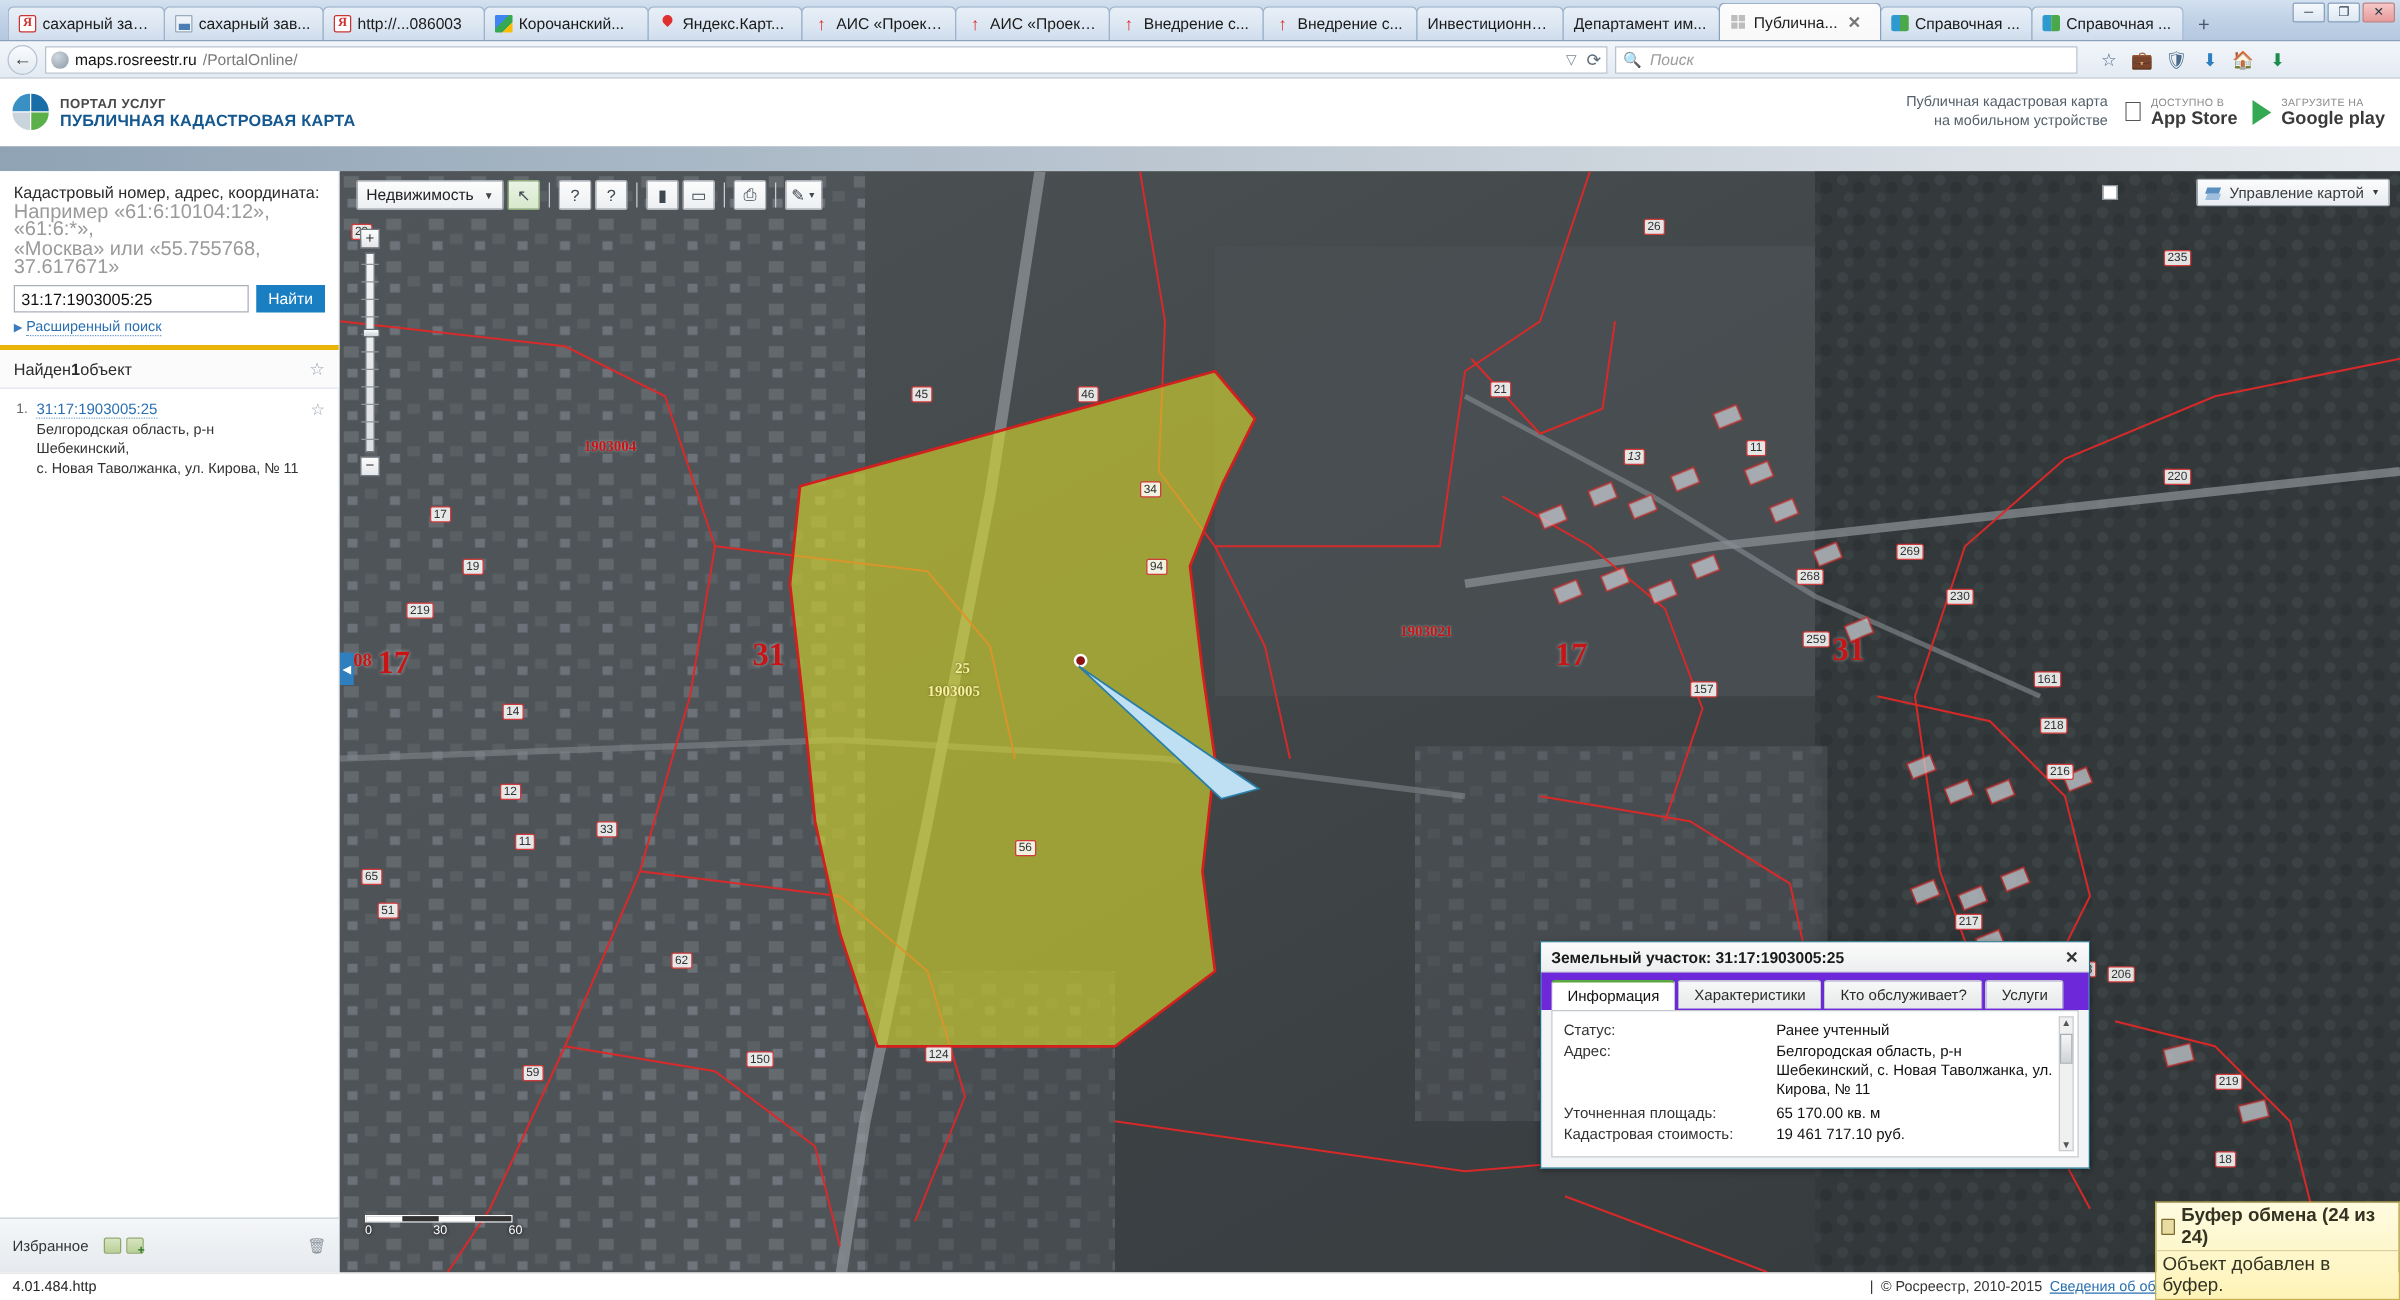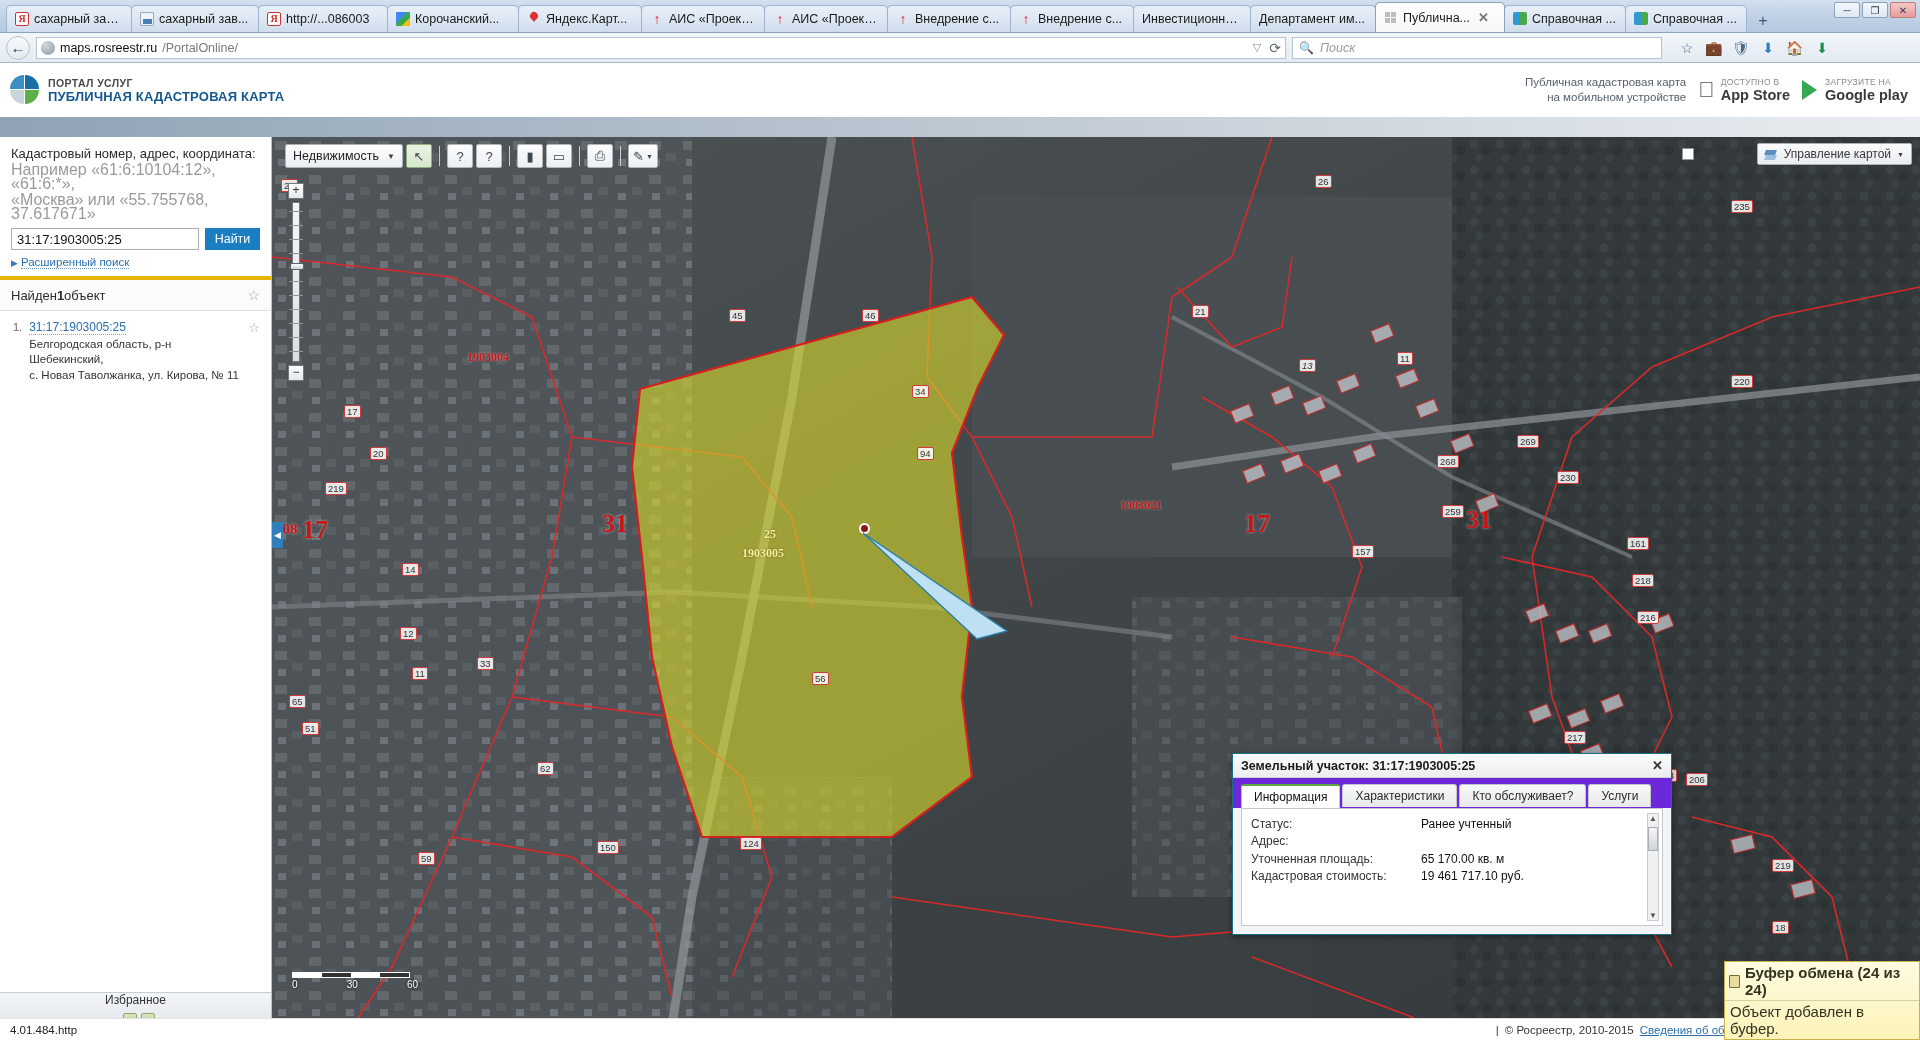--- a/index.html
+++ b/index.html
@@ -140,21 +140,21 @@
   .lp-found { height: 31px; display: flex; align-items: center; padding: 0 11px; font-size: 13px; color: #2b2b2b; border-bottom: 1px solid #dfe4e9; background: #fbfbfb; }
   .lp-found .star { margin-left: auto; color: #9aa7b2; font-size: 14px; }
   .lp-results { flex: 1; overflow: hidden; padding-top: 9px; }
   .res-item { display: flex; padding: 0 11px 0 13px; gap: 7px; font-size: 11.5px; }
   .res-num { color: #666; font-size: 11px; padding-top: 1px; }
   .res-body { flex: 1; }
   .res-cn { color: #2a6fb0; font-size: 12px; border-bottom: 1px dotted #7fa8cf; display:inline-block; }
   .res-addr { color: #333; line-height: 14.5px; margin-top: 2px; }
   .res-star { color: #9aa7b2; font-size: 13px; }
 
-  .lp-fav { height: 26px; border-top: 1px solid #c5ccd3; background: linear-gradient(to bottom,#f4f6f8,#e6eaee); display:flex; align-items:center; padding: 0 10px; font-size: 12px; color:#333; gap: 6px; flex-direction: column;}
+  .lp-fav { height: 44px; border-top: 1px solid #c5ccd3; background: linear-gradient(to bottom,#f4f6f8,#e6eaee); display:flex; align-items:center; padding: 0 10px; font-size: 12px; color:#333; gap: 6px;}
   .fav-icons { display:flex; gap: 4px; margin-left: 6px; }
   .fav-ic { width: 14px; height: 13px; background: linear-gradient(to bottom,#d8e4c0,#b9cf97); border: 1px solid #8fa86a; border-radius:2px; position:relative;}
   .fav-ic.plus::after { content:"+"; position:absolute; right:-2px; bottom:-4px; color:#2a7a2a; font-size:10px; font-weight:bold;}
   .lp-fav .trash { margin-left: auto; color:#8a939c; font-size: 12px; }
 
   
   .maparea { flex: 1; position: relative; overflow: hidden; background: #4a4f52; }
   .mapimg { position: absolute; inset: 0; }
 
   .map-toolbar {
@@ -609,21 +609,21 @@
         <div class="mbadge" style="left:1355px;top:400px;">161</div>
         <div class="mbadge" style="left:1360px;top:437px;">218</div>
         <div class="mbadge" style="left:1365px;top:474px;">216</div>
         <div class="mbadge" style="left:1292px;top:594px;">217</div>
         <div class="mbadge" style="left:1195px;top:619px;">152</div>
         <div class="mbadge" style="left:1383px;top:632px;">148</div>
         <div class="mbadge" style="left:1414px;top:636px;">206</div>
         <div class="mbadge" style="left:1500px;top:784px;">18</div>
         <div class="mbadge" style="left:53px;  top:345px;">219</div>
         <div class="mbadge" style="left:72px;  top:268px;">17</div>
-        <div class="mbadge" style="left:98px;  top:310px;">20</div>
+        <div class="mbadge" style="left:98px;  top:310px;">19</div>
         <div class="mbadge" style="left:130px; top:426px;">14</div>
         <div class="mbadge" style="left:128px; top:490px;">12</div>
         <div class="mbadge" style="left:140px; top:530px;">11</div>
         <div class="mbadge" style="left:205px; top:520px;">33</div>
         <div class="mbadge" style="left:17px;  top:558px;">65</div>
         <div class="mbadge" style="left:30px;  top:585px;">51</div>
         <div class="mbadge" style="left:265px; top:625px;">62</div>
         <div class="mbadge" style="left:540px; top:535px;">56</div>
         <div class="mbadge" style="left:645px; top:310px;">94</div>
         <div class="mbadge" style="left:640px; top:248px;">34</div>
@@ -683,20 +683,21 @@
             </div>
           </div>
           <div class="popup-body">
             <div class="pb-rows">
               <div class="pb-row">
                 <span class="pb-k">Статус:</span>
                 <span class="pb-v">Ранее учтенный</span>
               </div>
               <div class="pb-row">
                 <span class="pb-k">Адрес:</span>
+                <span class="pb-v">Белгородская область, р-н Шебекинский, с. Новая Таволжанка, ул. Кирова, № 11</span>
               </div>
               <div class="pb-row" style="margin-top:4px;">
                 <span class="pb-k">Уточненная площадь:</span>
                 <span class="pb-v">65 170.00 кв. м</span>
               </div>
               <div class="pb-row">
                 <span class="pb-k">Кадастровая стоимость:</span>
                 <span class="pb-v">19 461 717.10 руб.</span>
               </div>
             </div>

